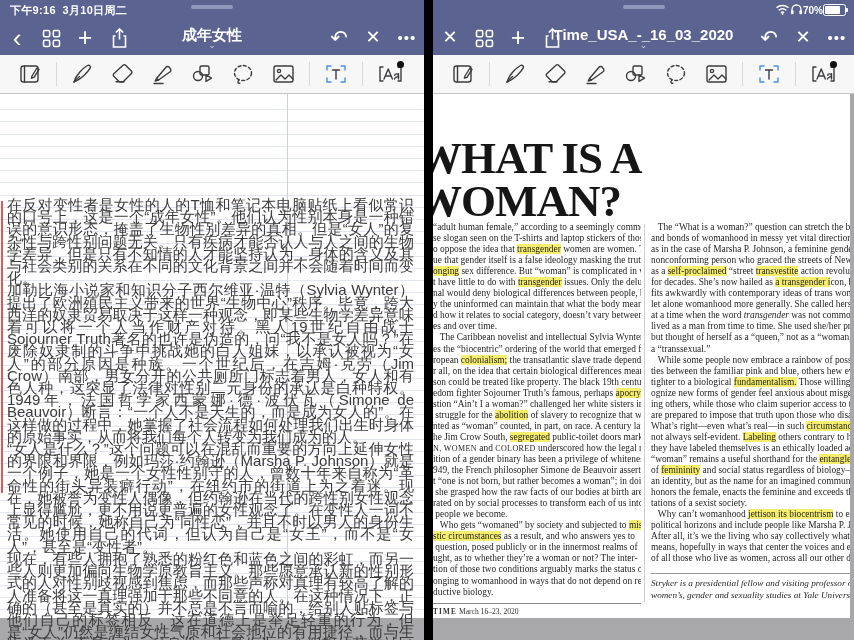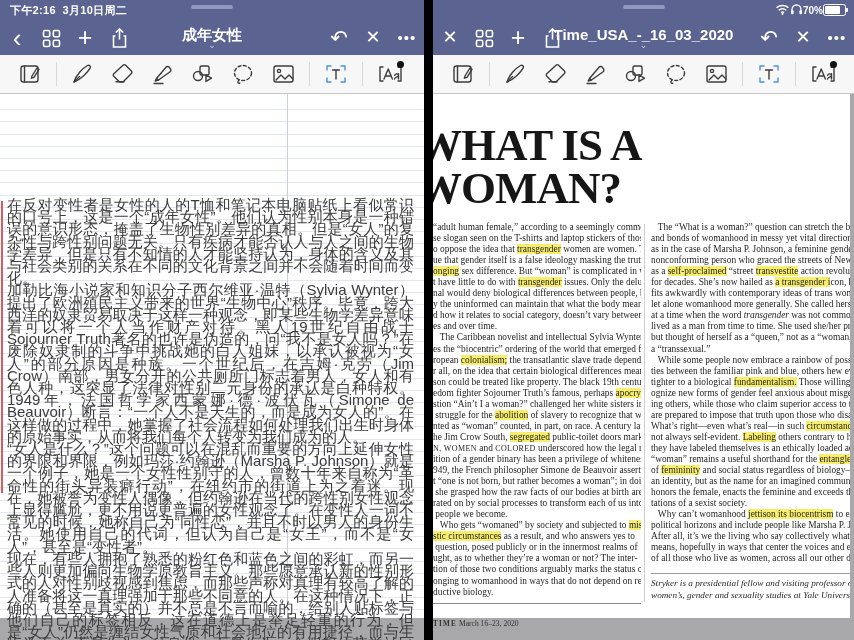--- a/index.html
+++ b/index.html
@@ -28,48 +28,48 @@
   .page{position:absolute;top:93px;left:0;background:#fff;height:525px;}
   #pane-left .page{width:424px;}
   #pane-right .page{width:417px;}
   .rules{position:absolute;left:0;right:0;top:5px;bottom:0;
      background:repeating-linear-gradient(to bottom,transparent 0,transparent 11.2px,#e2e6ee 11.2px,#e2e6ee 12.2px);}
   .vline{position:absolute;left:287px;top:0;bottom:0;width:1px;background:#ccd0da;}
   .redline{position:absolute;left:1px;top:108px;height:292px;width:2px;background:#d95b5b;}
   .cn-text{position:absolute;left:7px;right:10px;top:106px;font-size:15px;line-height:12.2px;
      color:#3b3b3b;text-align:justify;}
   .cn-text p{margin:0;}
-  .art-title{position:absolute;left:-16px;top:31px;font-family:"Liberation Serif","DejaVu Serif",serif;
+  .art-title{position:absolute;left:-16px;top:44px;font-family:"Liberation Serif","DejaVu Serif",serif;
      font-weight:700;font-size:45px;line-height:.95;letter-spacing:-1px;color:#161616;white-space:nowrap;}
   .cols{position:absolute;top:129px;left:0;right:0;}
   .col{position:absolute;top:0;}
   #col1{left:0;width:208px;}
   #col2{left:218px;width:199px;overflow:hidden;}
   .col-div{position:absolute;left:211px;top:2px;height:378px;width:1px;background:#cfcfcf;}
   .line{white-space:pre;overflow:hidden;font-family:"Liberation Serif","DejaVu Serif",serif;
      font-size:9.4px;line-height:11.05px;height:11.05px;color:#1f1f1f;}
   .h{background:#f8ee6e;}
   .i{font-style:italic;}
   .sc{font-size:8px;letter-spacing:.4px;}
-  .mag-footer{margin-top:5px;border-top:1px solid #8a8a8a;padding-top:15px;
+  .mag-footer{margin-top:5px;border-top:1px solid #8a8a8a;padding-top:3px;
      font-family:"Liberation Serif",serif;font-size:7.6px;color:#333;}
   .mag-footer b{letter-spacing:1.2px;font-size:7.2px;}
   .bio{margin-top:9px;border-top:1px solid #999;padding-top:4px;}
   .bio .line{font-style:italic;font-size:9.2px;height:11.3px;line-height:11.3px;color:#2a2a2a;}
   .batt{position:relative;width:21px;height:10px;border:1px solid #fff;border-radius:2.5px;}
   .batt .fill{position:absolute;left:1px;top:1px;bottom:1px;width:70%;background:#fff;border-radius:1px;}
   .batt .nub{position:absolute;right:-3px;top:2.5px;width:2px;height:4px;background:#fff;border-radius:0 1px 1px 0;}
 </style>
 </head>
 <body>
 
 <div class="pane" id="pane-left">
   <div class="chrome">
     <div class="status-left">
-      <span>下午2:16</span>&nbsp;&nbsp;<span>3月10日周二</span>
+      <span>下午9:16</span>&nbsp;&nbsp;<span>3月10日周二</span>
     </div>
     <div class="handle"></div>
     <div class="navbar">
       <span class="nav-ic" style="font-size:26px;line-height:32px;">‹</span>
       <span class="nav-ic">
         <svg width="19" height="19" viewBox="0 0 19 19" fill="none" stroke="#fff" stroke-width="1.6">
             <rect x="1.5" y="1.5" width="6.2" height="6.2" rx="1.4"></rect>
             <rect x="11.3" y="1.5" width="6.2" height="6.2" rx="1.4"></rect>
             <rect x="1.5" y="11.3" width="6.2" height="6.2" rx="1.4"></rect>
             <rect x="11.3" y="11.3" width="6.2" height="6.2" rx="1.4"></rect>

